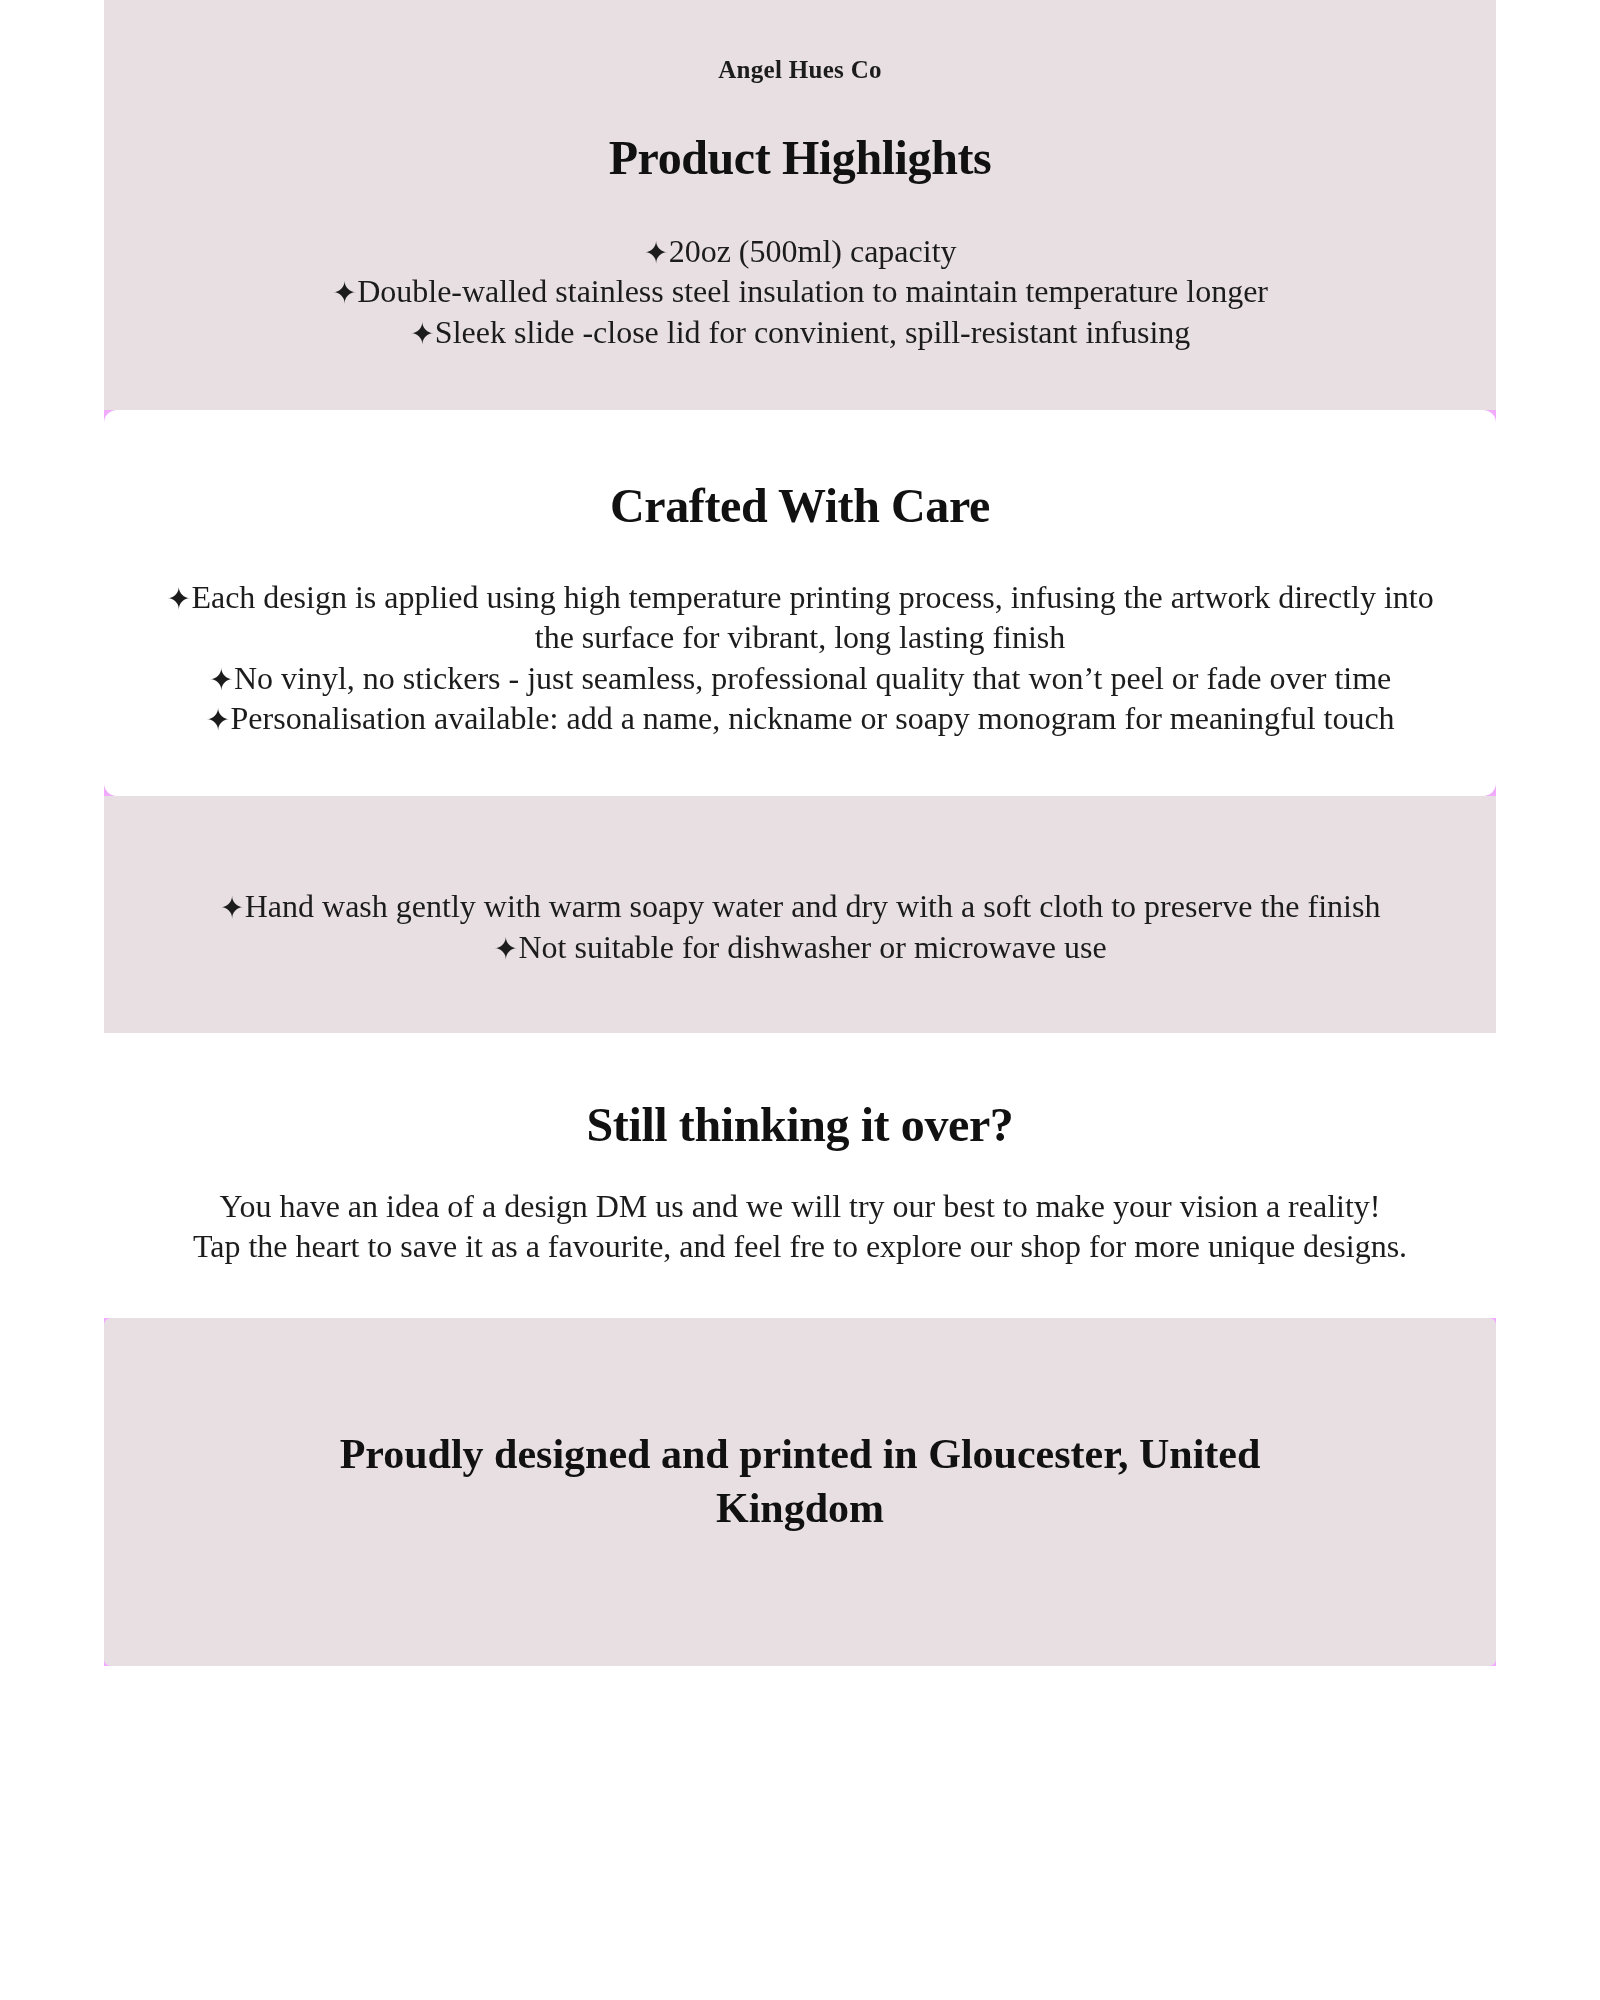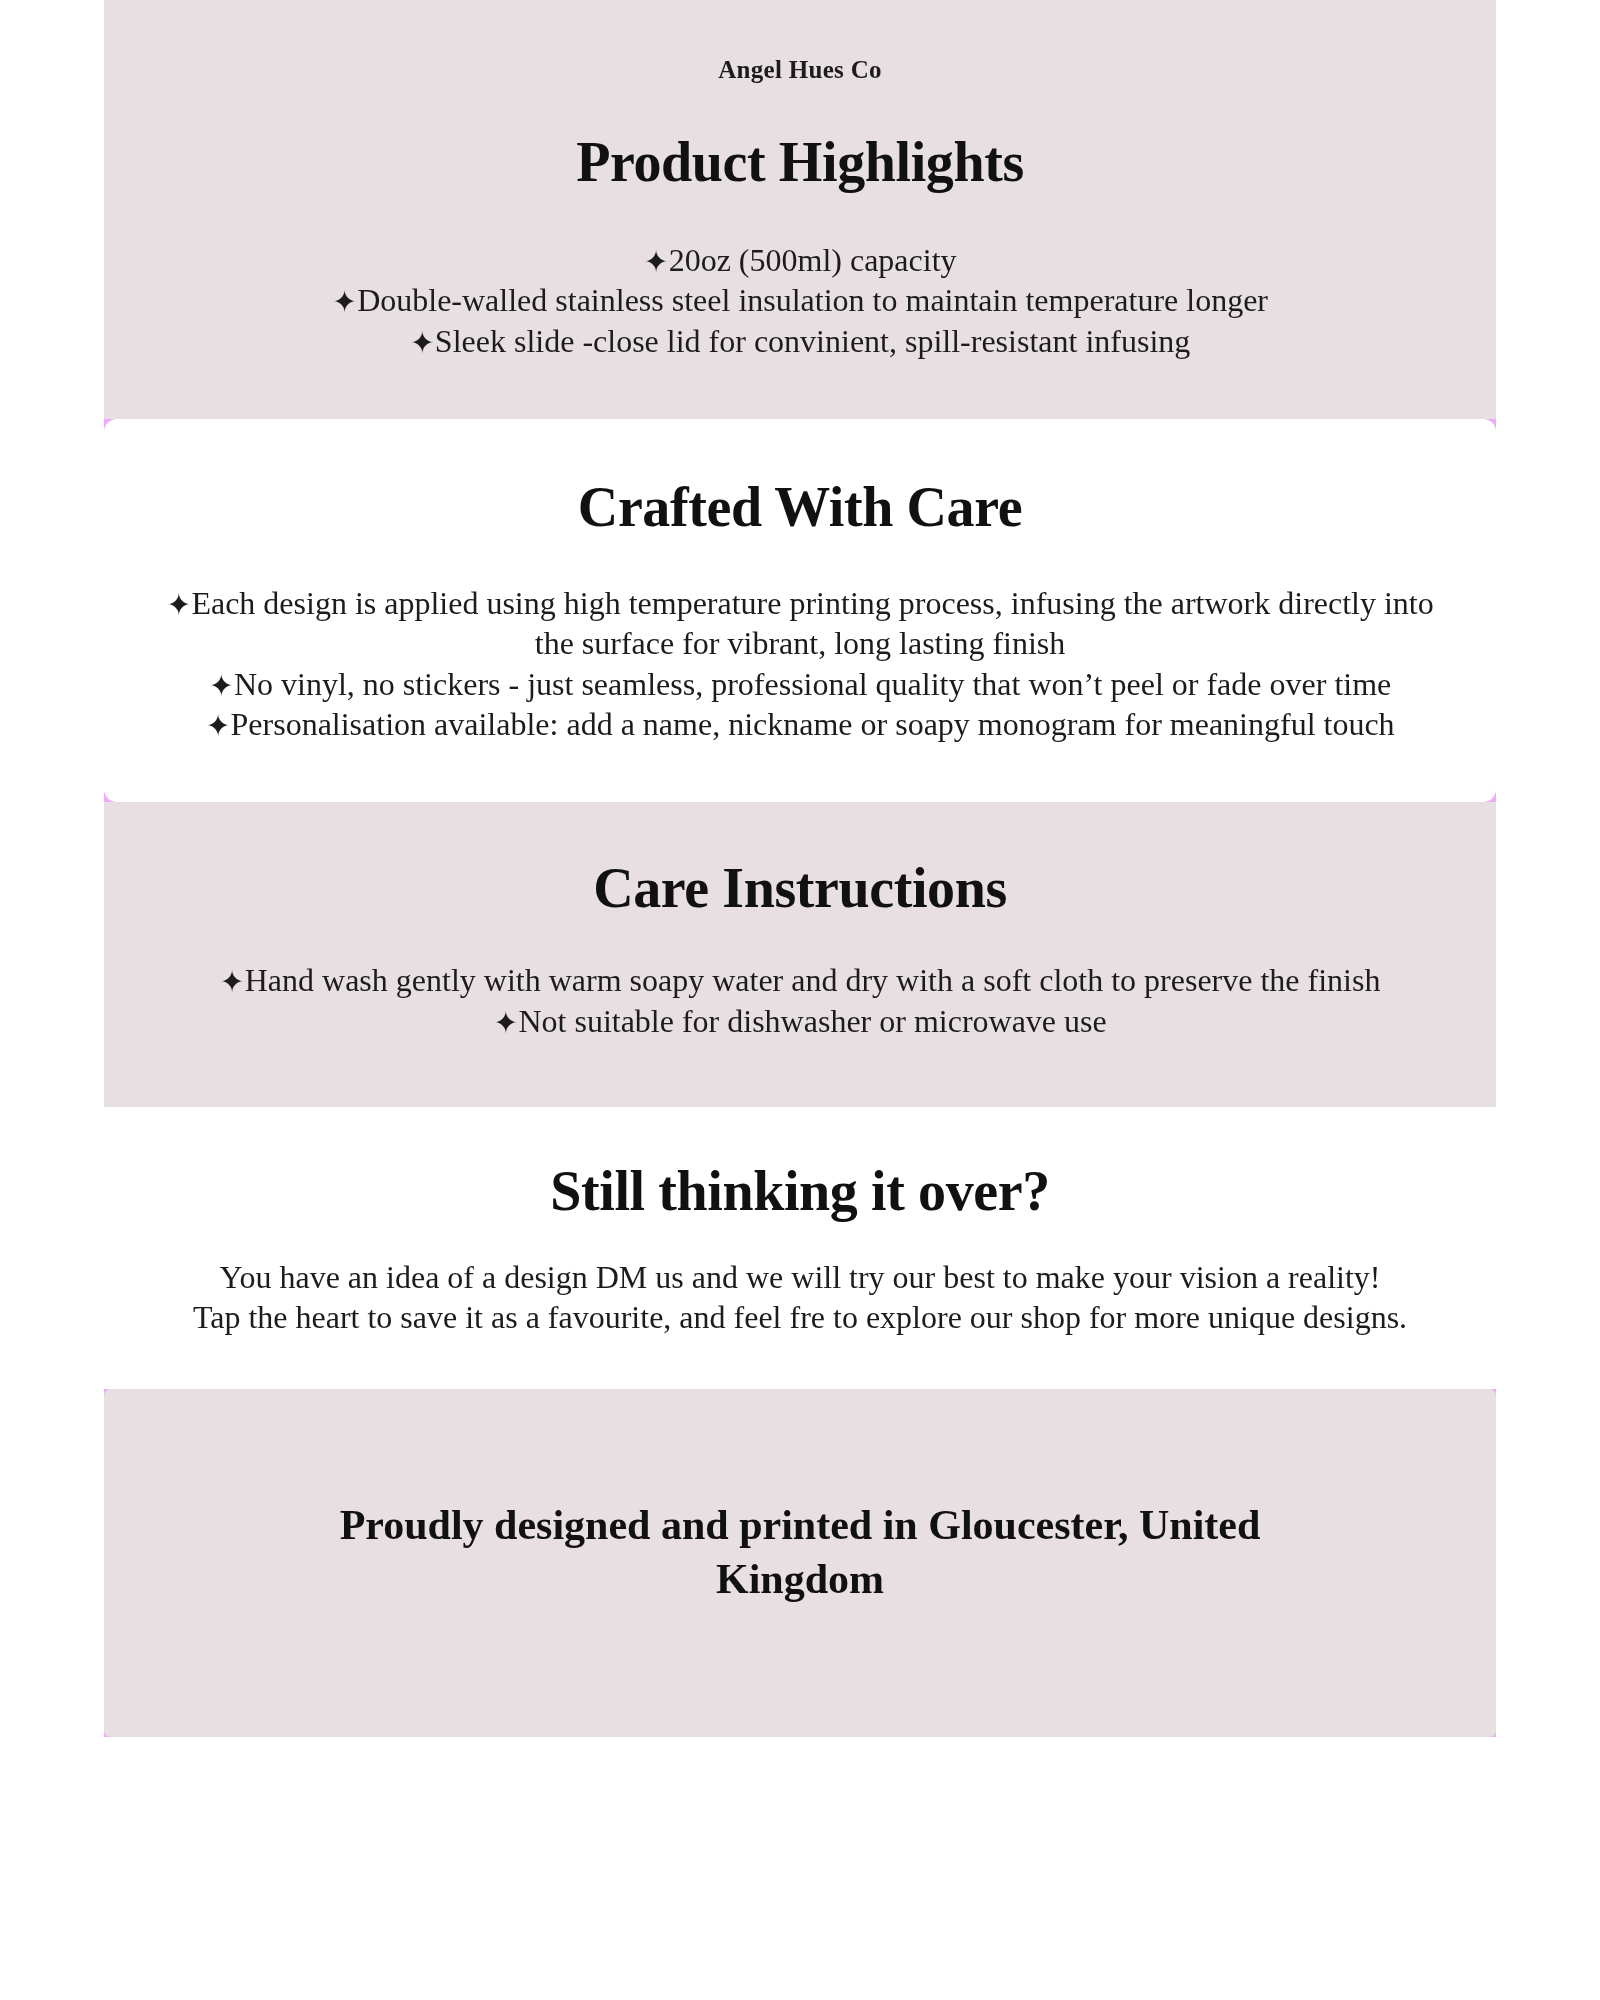--- a/index.html
+++ b/index.html
@@ -35,24 +35,24 @@
     text-align: center;
     font-size: 25px;
     font-weight: 600;
     letter-spacing: 0.3px;
     color: #1c1c1c;
     padding-top: 56px;
   }
 
   h2.heading {
     text-align: center;
-    font-size: 56px;
+    font-size: 48px;
     font-weight: 700;
     letter-spacing: -0.4px;
-    margin: 4px;
+    margin: 16px;
     color: #111111;
   }
 
   .body-text {
     text-align: center;
     font-size: 32px;
     line-height: 1.26;
     font-weight: 500;
     color: #1c1c1c;
     margin: 0;
@@ -139,21 +139,20 @@
   <section class="section plain" id="sec-crafted">
     <h2 class="heading">Crafted With Care</h2>
     <p class="body-text">
       <span class="line"><span class="bullet">✦</span><span>Each design is applied using high temperature printing process, infusing the artwork directly into the surface for vibrant, long lasting finish</span></span>
       <span class="line"><span class="bullet">✦</span><span>No vinyl, no stickers - just seamless, professional quality that won’t peel or fade over time</span></span>
       <span class="line"><span class="bullet">✦</span><span>Personalisation available: add a name, nickname or soapy monogram for meaningful touch</span></span>
     </p>
   </section>
 
   <section class="section tinted" id="sec-care">
-    <h2 class="heading">Care Instructions</h2>
     <p class="body-text">
       <span class="line"><span class="bullet">✦</span><span>Hand wash gently with warm soapy water and dry with a soft cloth to preserve the finish</span></span>
       <span class="line"><span class="bullet">✦</span><span>Not suitable for dishwasher or microwave use</span></span>
     </p>
   </section>
 
   <section class="section plain" id="sec-thinking">
     <h2 class="heading">Still thinking it over?</h2>
     <p class="body-text">
       <span class="line">You have an idea of a design DM us and we will try our best to make your vision a reality!</span>

